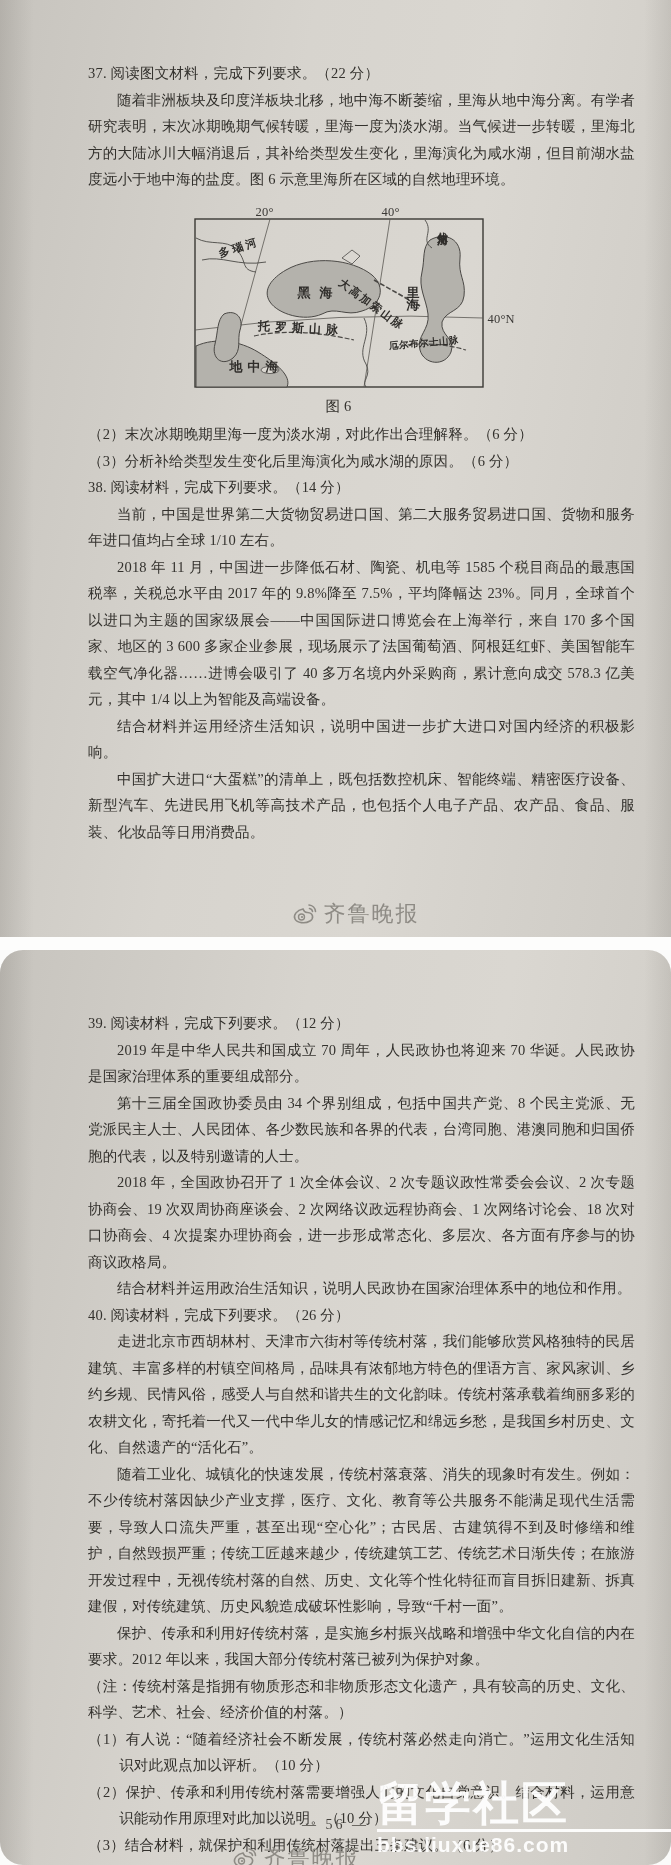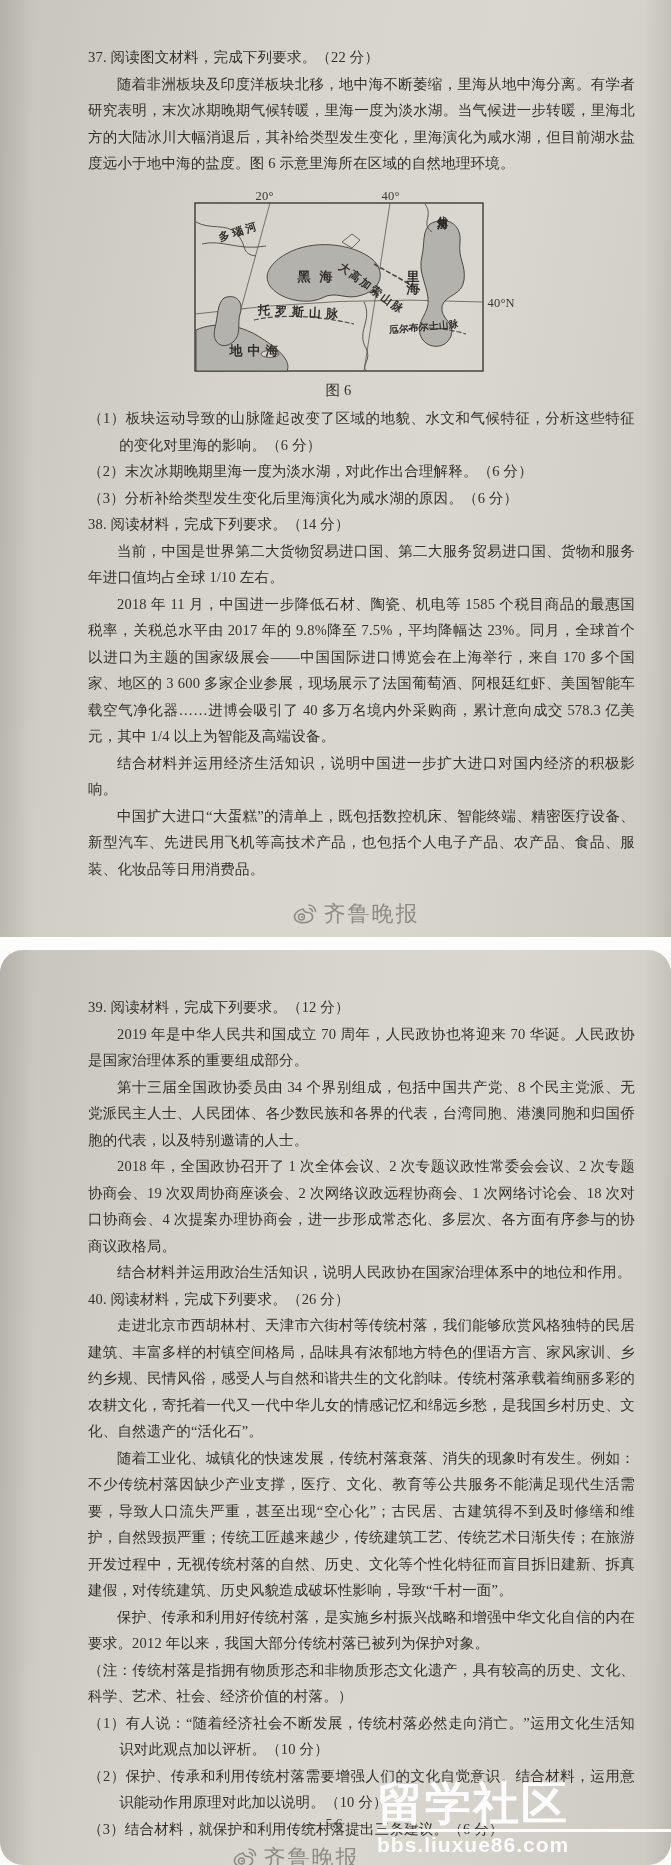--- a/index.html
+++ b/index.html
@@ -14,21 +14,21 @@
   }
   .page::before{
     content:""; position:absolute; inset:0; pointer-events:none;
     background:linear-gradient(90deg,rgba(60,55,48,.14),rgba(60,55,48,0) 5%),
                linear-gradient(270deg,rgba(60,55,48,.10),rgba(60,55,48,0) 4%);
   }
   #page-55 { top:0; height:937px; }
   #page-56 { top:950px; height:915px;border-radius:23px; }
 
   .content {
-    position:relative; padding:44px 36px 0 88px;
+    position:relative; padding:60px 36px 0 88px;
     font-size:14.5px; line-height:26.5px; color:#33312d;
     text-align:justify; letter-spacing:.2px;
   }
   .content p, .content .q-heading { margin:0; }
   .indent { text-indent:2em; }
   .sub { padding-left:2.15em; text-indent:-2.15em; }
 
   
   .figure { width:336px; margin:6px auto 2px; position:relative; }
   .mapwrap { width:290px; position:relative; }
@@ -130,21 +130,20 @@
           <span class="mlabel lbl-caspian">里海</span>
           <span class="mlabel lbl-taurus">托罗斯山脉</span>
           <span class="mlabel lbl-elburz">厄尔布尔士山脉</span>
           <span class="mlabel lbl-medit">地中海</span>
           <span class="lat40">40°N</span>
         </div>
         <div class="figcap">图 6</div>
       </div>
     </div>
 
-    <p class="sub">（1）板块运动导致的山脉隆起改变了区域的地貌、水文和气候特征，分析这些特征的变化对里海的影响。（6 分）</p>
     <p class="sub">（2）末次冰期晚期里海一度为淡水湖，对此作出合理解释。（6 分）</p>
     <p class="sub">（3）分析补给类型发生变化后里海演化为咸水湖的原因。（6 分）</p>
 
     <div class="q-heading">38. 阅读材料，完成下列要求。（14 分）</div>
     <p class="indent">当前，中国是世界第二大货物贸易进口国、第二大服务贸易进口国、货物和服务年进口值均占全球 1/10 左右。</p>
     <p class="indent">2018 年 11 月，中国进一步降低石材、陶瓷、机电等 1585 个税目商品的最惠国税率，关税总水平由 2017 年的 9.8%降至 7.5%，平均降幅达 23%。同月，全球首个以进口为主题的国家级展会——中国国际进口博览会在上海举行，来自 170 多个国家、地区的 3 600 多家企业参展，现场展示了法国葡萄酒、阿根廷红虾、美国智能车载空气净化器……进博会吸引了 40 多万名境内外采购商，累计意向成交 578.3 亿美元，其中 1/4 以上为智能及高端设备。</p>
     <p class="indent">结合材料并运用经济生活知识，说明中国进一步扩大进口对国内经济的积极影响。</p>
     <p class="indent">中国扩大进口“大蛋糕”的清单上，既包括数控机床、智能终端、精密医疗设备、新型汽车、先进民用飞机等高技术产品，也包括个人电子产品、农产品、食品、服装、化妆品等日用消费品。</p>
   </div>
 

